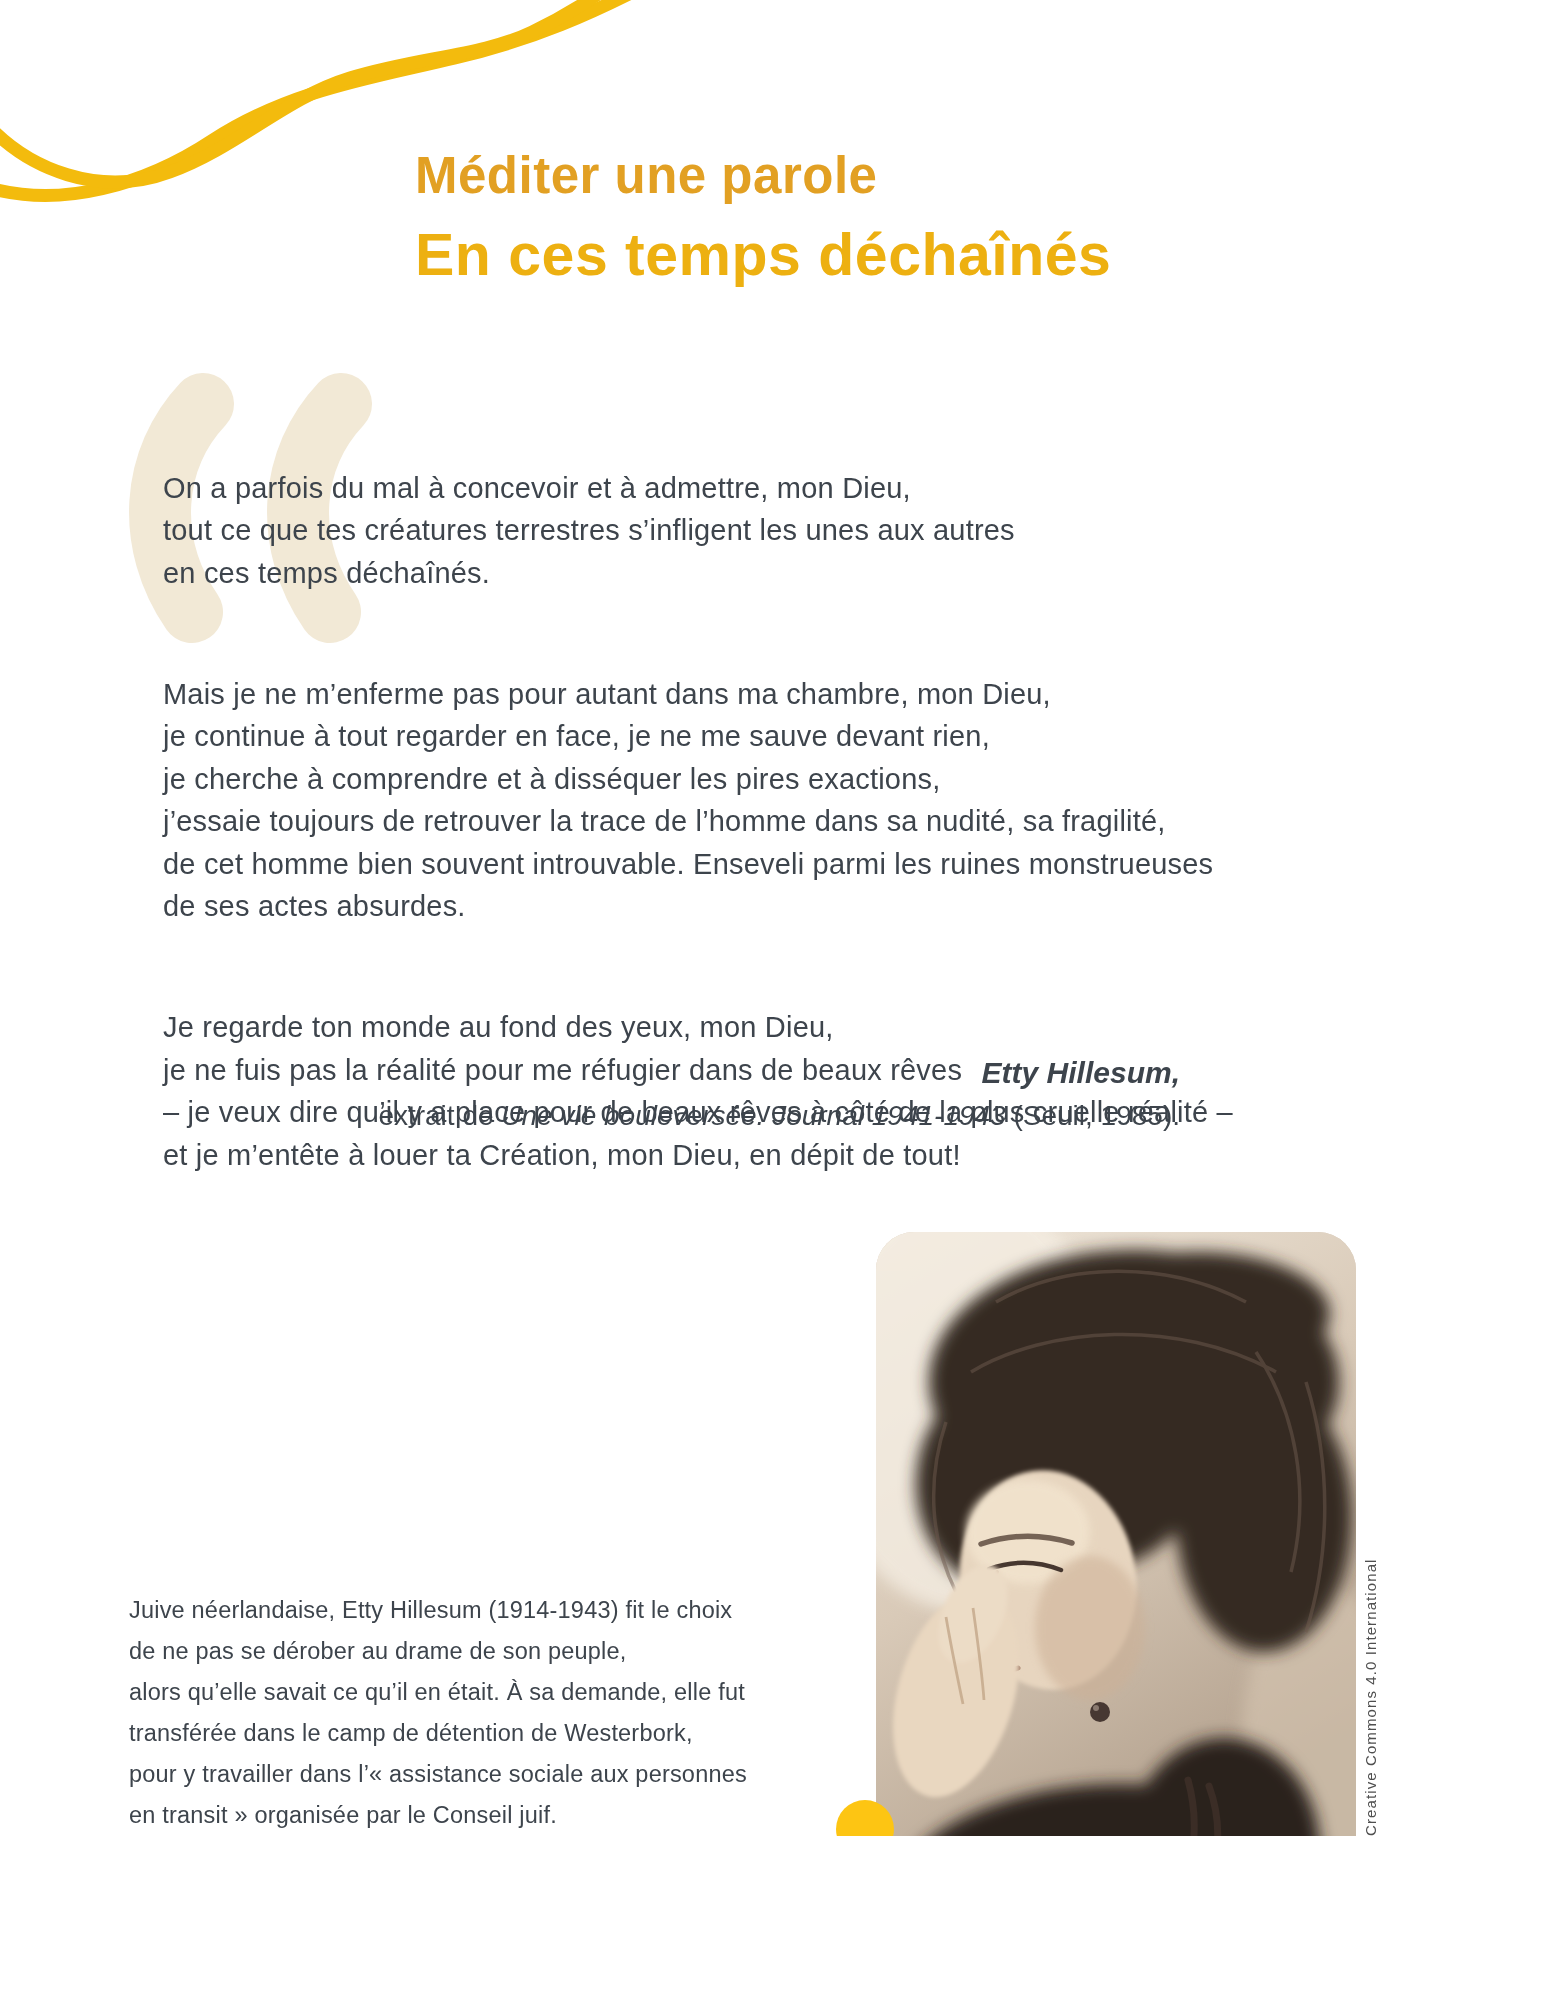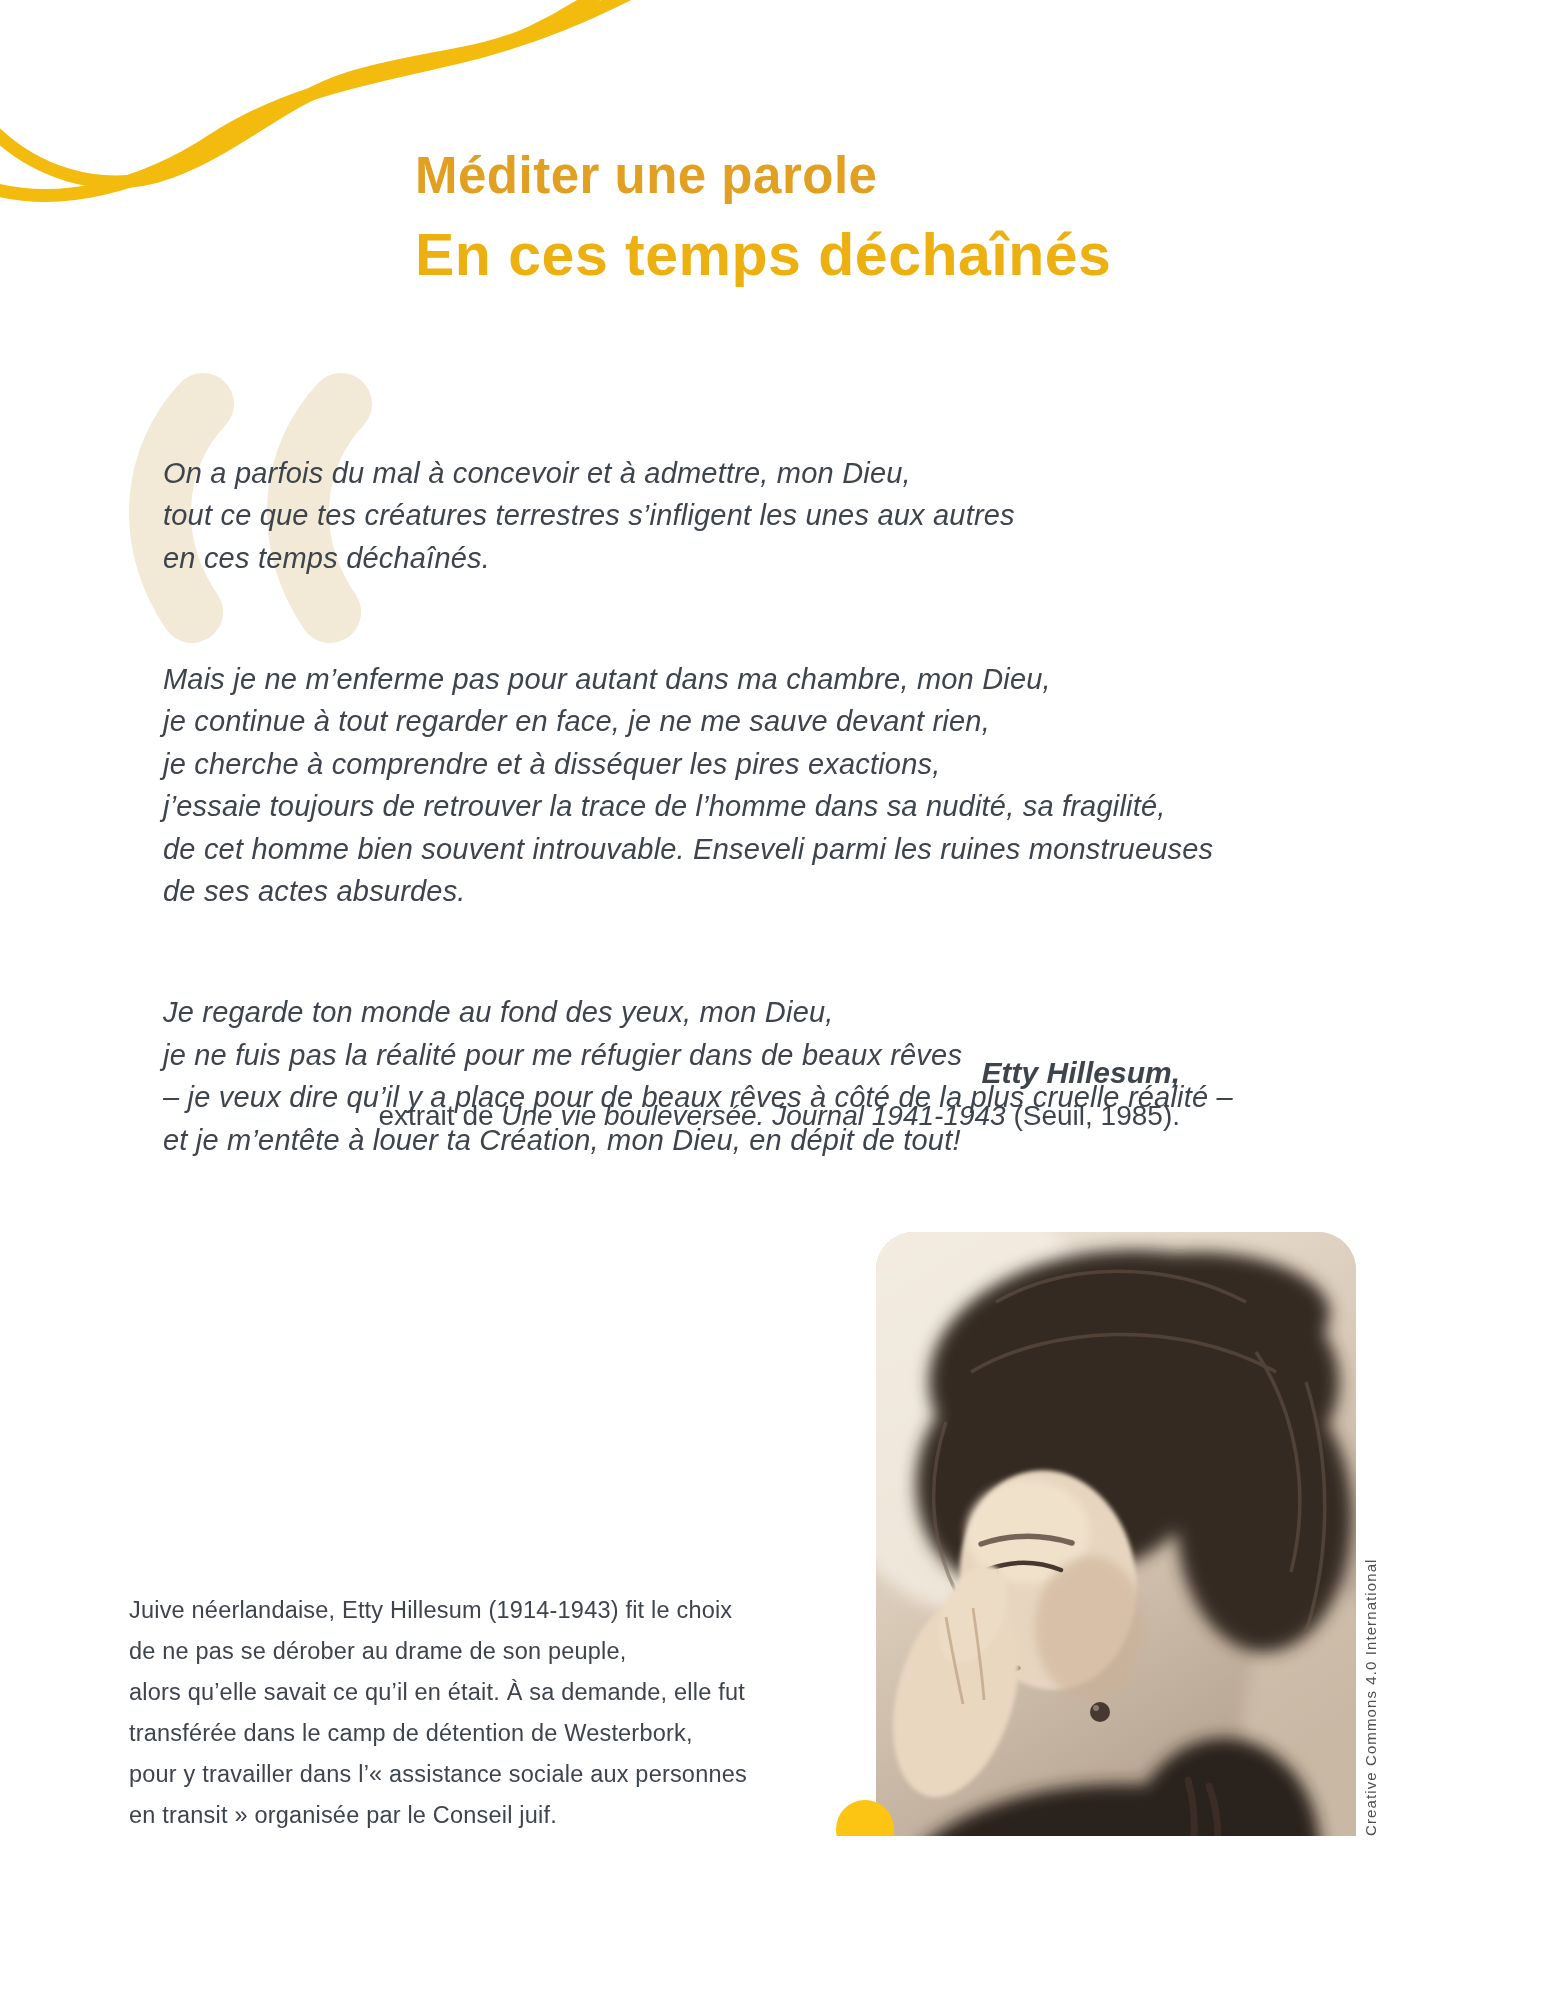--- a/index.html
+++ b/index.html
@@ -12,22 +12,22 @@
   .page{
     position:relative; width:1555px; height:1836px; background:#ffffff;
     font-family:"Liberation Sans", sans-serif; color:var(--text); overflow:hidden;
   }
   .wave{position:absolute; left:0; top:0; width:680px; height:250px;}
   .titles{position:absolute; left:415px; top:146px; white-space:nowrap;}
   .title-l1{font-size:51px; font-weight:bold; color:var(--title1); letter-spacing:.5px;}
   .title-l2{font-size:59px; font-weight:bold; color:var(--title2); margin-top:16px; letter-spacing:.5px;}
   .qmark{position:absolute; left:108px; top:362px; width:350px; height:290px;}
   .quote{
-    position:absolute; left:163px; top:409px; width:1260px;
-    font-size:29px; line-height:42.5px; letter-spacing:.2px; white-space:pre-line;font-style:italic;
+    position:absolute; left:163px; top:424px; width:1260px;
+    font-size:29px; line-height:42.5px; letter-spacing:.2px; white-space:pre-line;
   }
   .quote p{margin-bottom:36px;}
   .attribution{position:absolute; left:300px; top:1056px; width:880px; text-align:right;}
   .attribution .author{font-size:30px; font-weight:bold;font-style:italic;}
   .attribution .source{font-size:28px; margin-top:10px;}
   .attribution .source .it{font-style:italic;text-align:center;}
   .photo{
     position:absolute; left:876px; top:1232px; width:480px; height:656px;
     border-radius:38px; overflow:hidden; background:#d8c9b8;
   }

